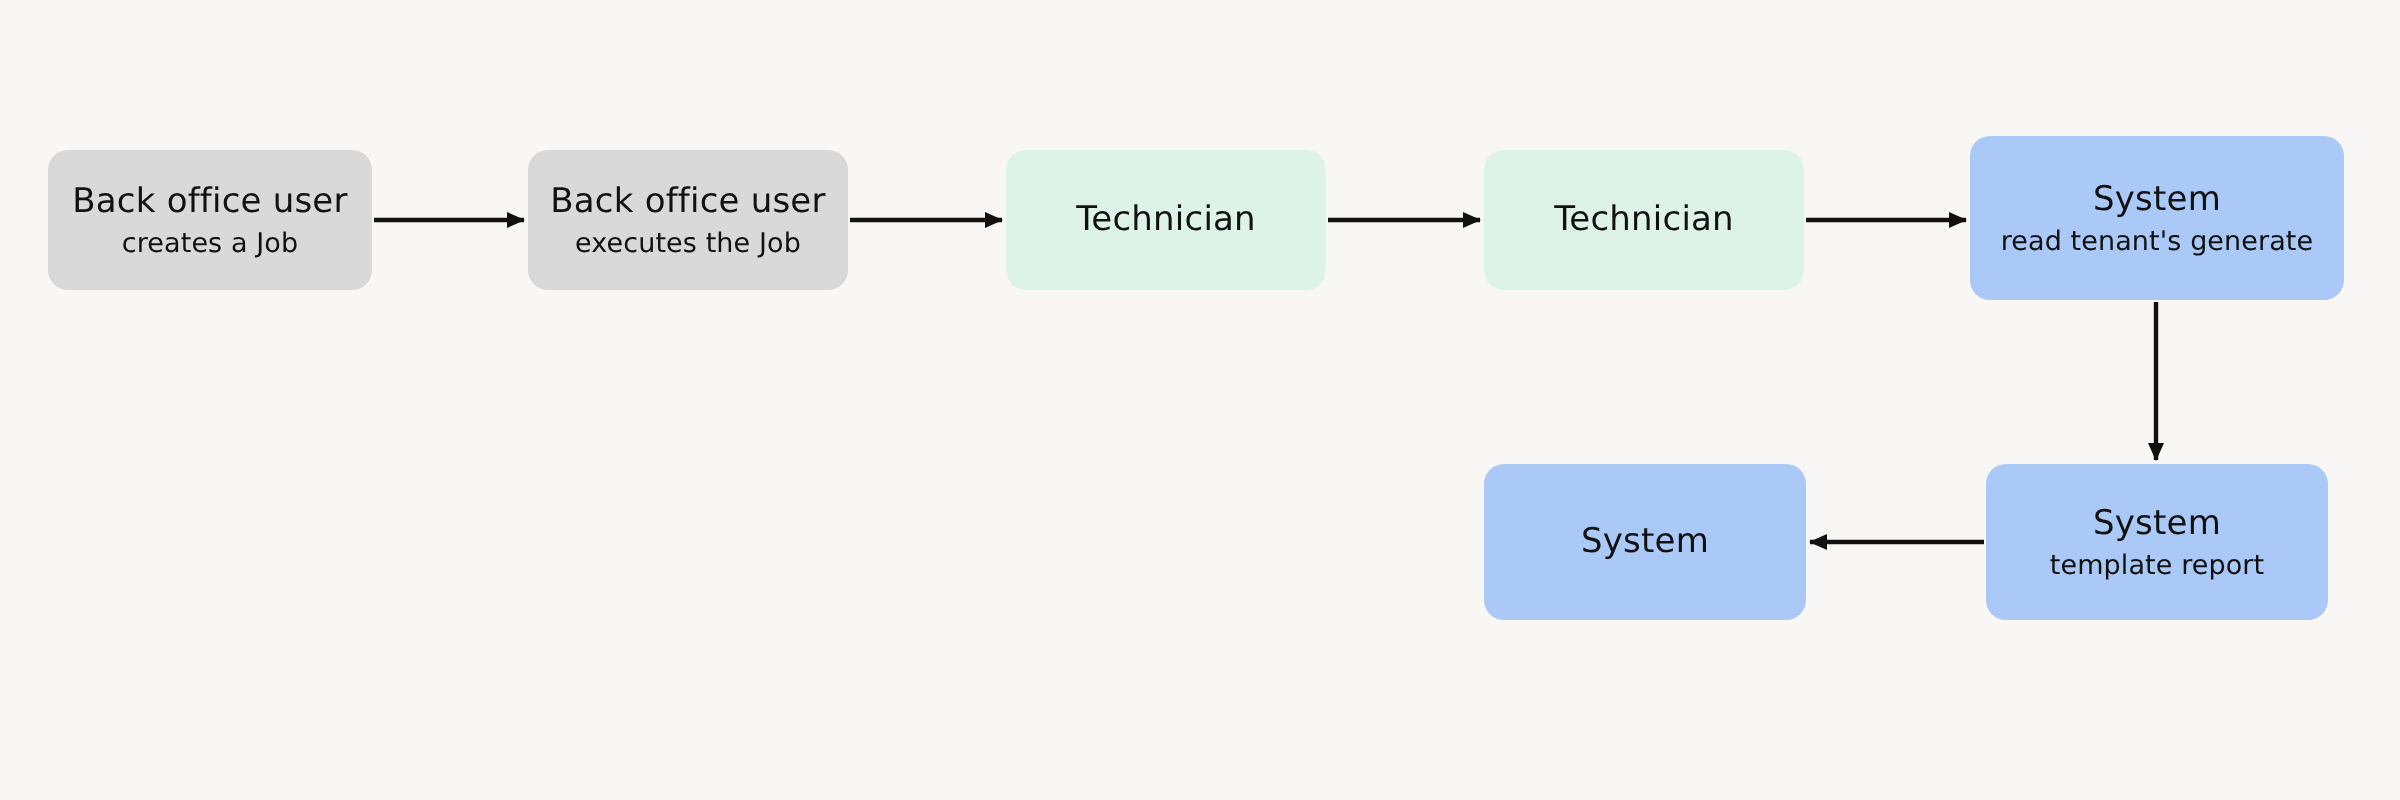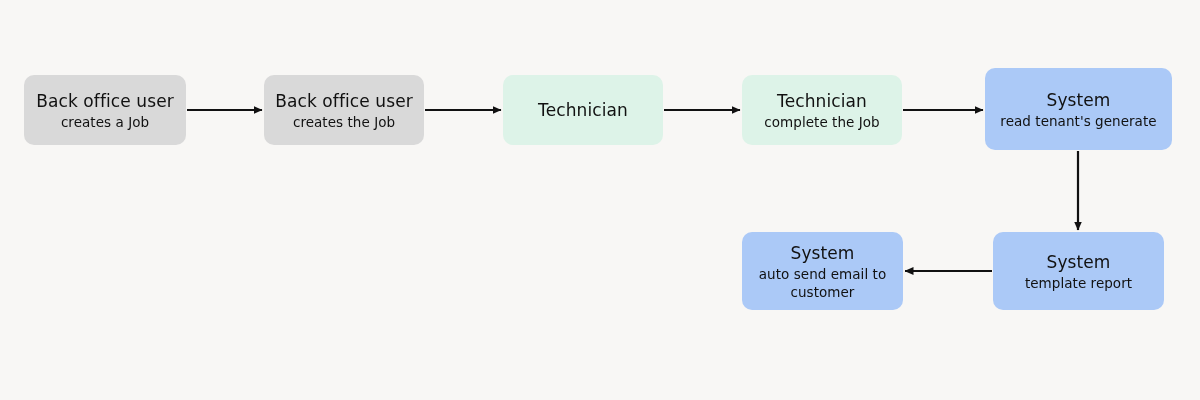--- a/index.html
+++ b/index.html
@@ -70,35 +70,33 @@
         <line x1="992" y1="271" x2="905" y2="271" stroke="#111111" stroke-width="2.2" marker-end="url(#arrowhead)"></line>
       </g>
   </svg>
   <div id="nodes-group">
       <div class="node" style="left: 24px; top: 75px; width: 162px; height: 70px; background: rgb(217, 217, 217);">
         <div class="node-title">Back office user</div>
         <div class="node-subtitle">creates a Job</div>
       </div>
       <div class="node" style="left: 264px; top: 75px; width: 160px; height: 70px; background: rgb(217, 217, 217);">
         <div class="node-title">Back office user</div>
-        <div class="node-subtitle">creates the Job</div>
+        <div class="node-subtitle">executes the Job</div>
       </div>
       <div class="node" style="left: 503px; top: 75px; width: 160px; height: 70px; background: rgb(221, 243, 232);">
         <div class="node-title">Technician</div>
       </div>
       <div class="node" style="left: 742px; top: 75px; width: 160px; height: 70px; background: rgb(221, 243, 232);">
         <div class="node-title">Technician</div>
-        <div class="node-subtitle">complete the Job</div>
       </div>
       <div class="node" style="left: 985px; top: 68px; width: 187px; height: 82px; background: rgb(171, 201, 247);">
         <div class="node-title">System</div>
         <div class="node-subtitle">read tenant's generate</div>
       </div>
       <div class="node" style="left: 993px; top: 232px; width: 171px; height: 78px; background: rgb(171, 201, 247);">
         <div class="node-title">System</div>
         <div class="node-subtitle">template report</div>
       </div>
       <div class="node" style="left: 742px; top: 232px; width: 161px; height: 78px; background: rgb(171, 201, 247);">
         <div class="node-title">System</div>
-        <div class="node-subtitle">auto send email to customer</div>
       </div>
     </div>
 </div>
 
 </body></html>

